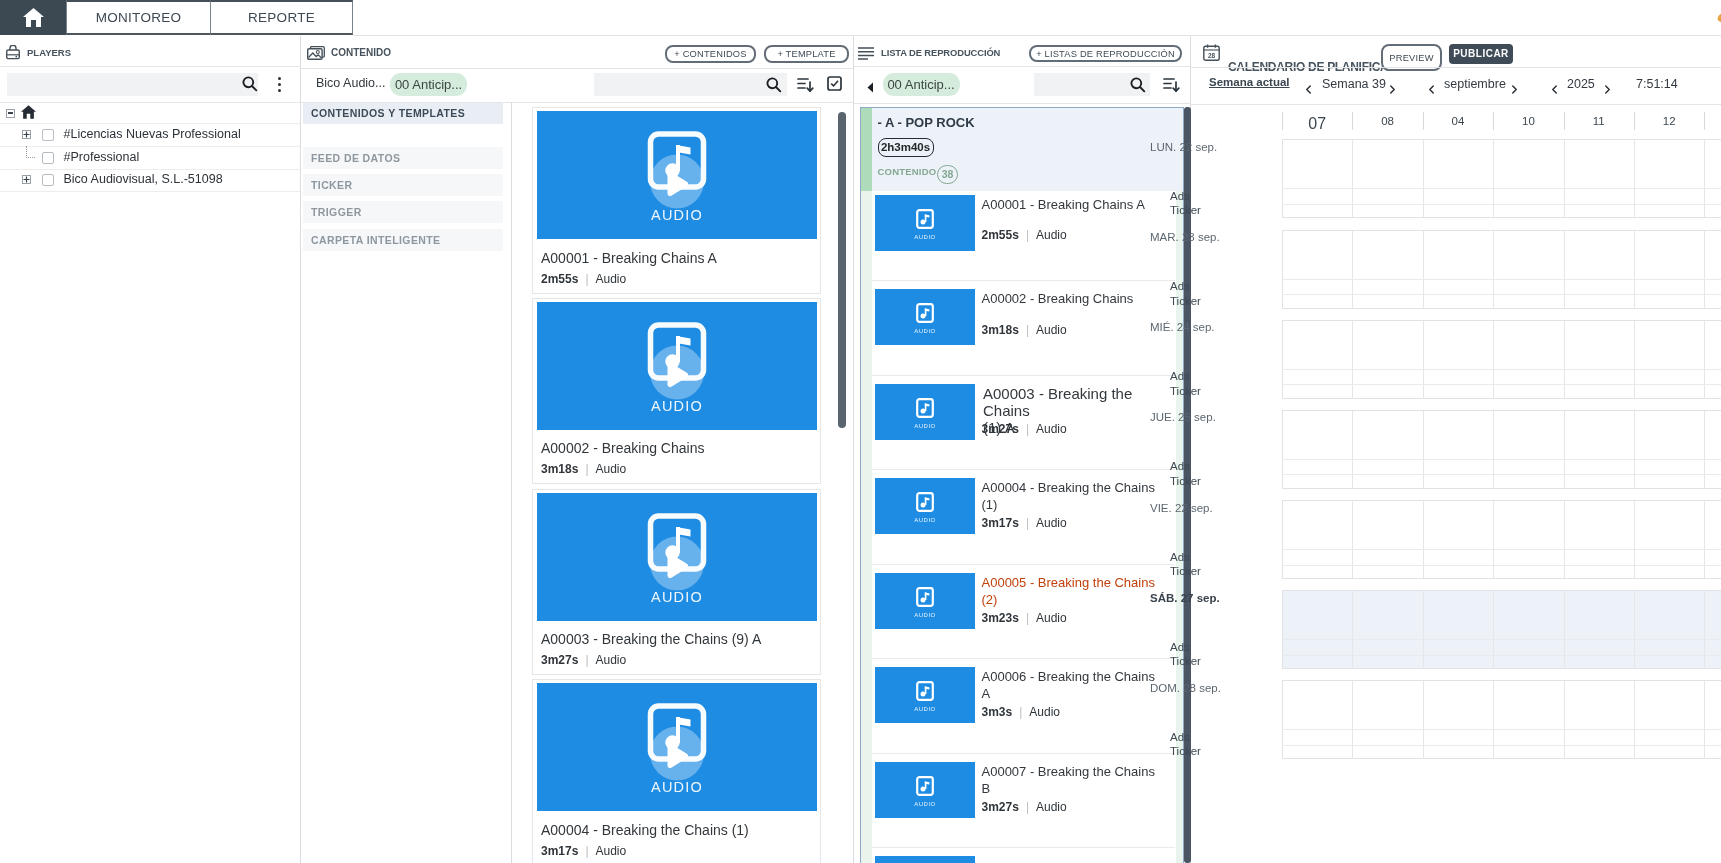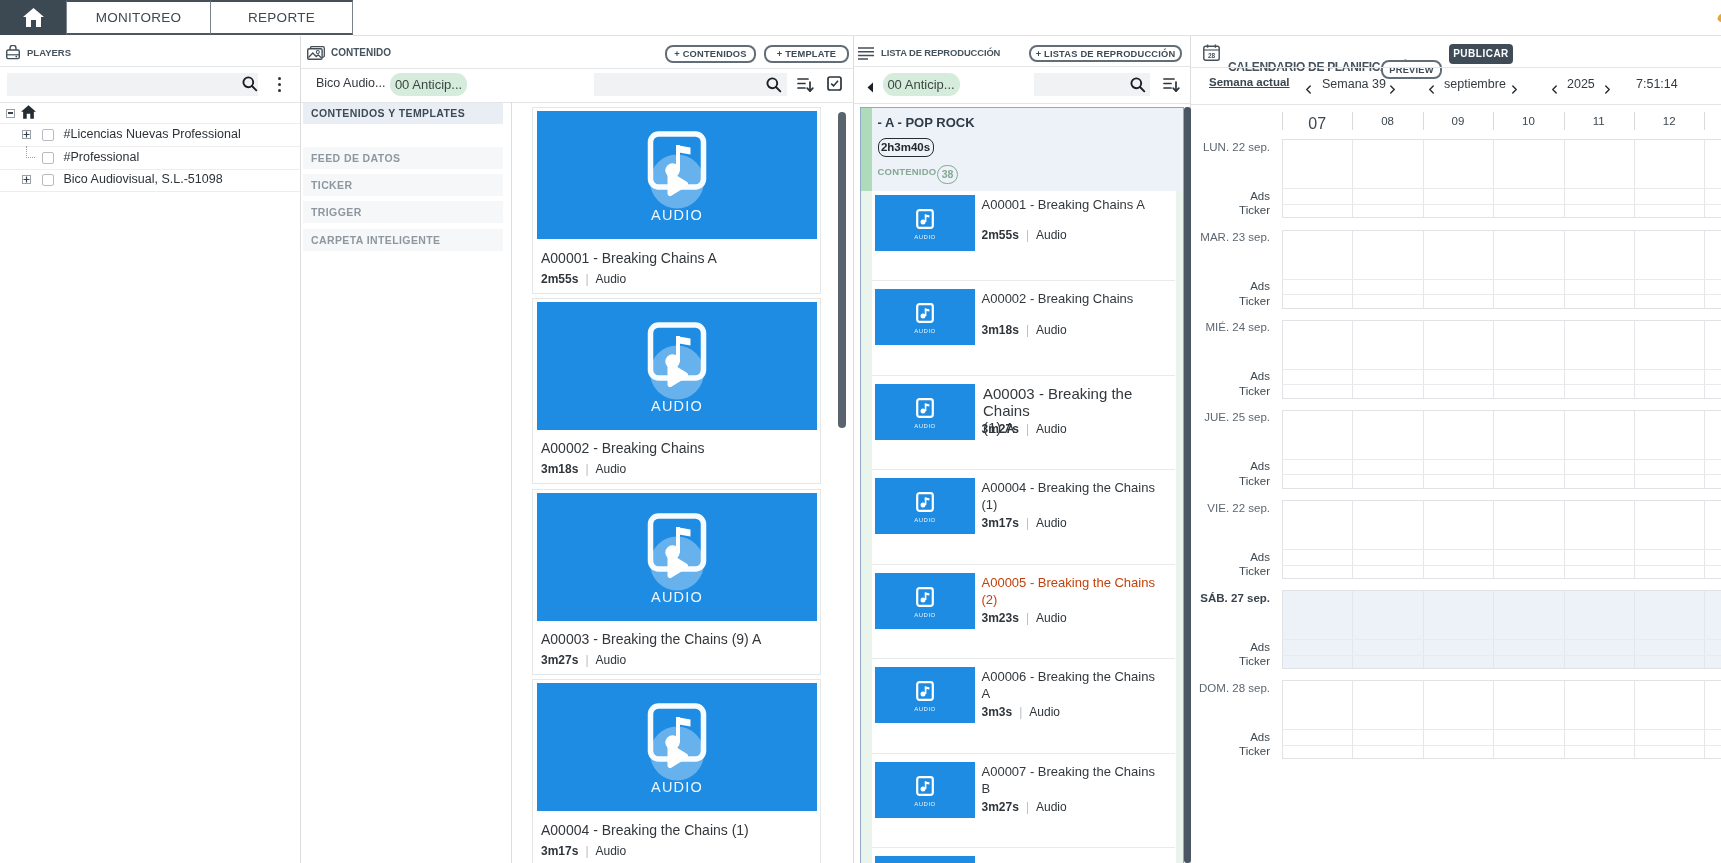--- a/index.html
+++ b/index.html
@@ -1,31 +1,31 @@
 <!DOCTYPE html>
 <html><head><meta charset="utf-8">
 <style>
 *{margin:0;padding:0;box-sizing:border-box}
 html,body{width:1721px;height:863px;overflow:hidden;background:#fff;
   font-family:"Liberation Sans",sans-serif;position:relative}
 .hl{position:absolute;height:1px;background:#e3e5e7}
 .vl{position:absolute;width:1px;background:#dadcde}
 .ph{position:absolute;font-size:10px;font-weight:bold;color:#46525c;letter-spacing:0;white-space:nowrap}
-.obtn{position:absolute;border:2px solid #626d77;border-radius:8px;font-size:9.3px;font-weight:bold;
+.obtn{position:absolute;border:2px solid #626d77;border-radius:8px;font-size:9.3px;font-weight:normal;
   color:#3e4a54;display:flex;align-items:center;justify-content:center;letter-spacing:.2px;background:#fff;white-space:nowrap}
 .chip{position:absolute;background:#d5ecdc;border-radius:11px;font-size:13px;color:#3d4742;
   display:flex;align-items:center;justify-content:center;white-space:nowrap}
 .sbox{position:absolute;background:#f1f2f3}
 .menuitem{position:absolute;left:303px;width:200px;height:22px;background:#f6f7f8;color:#8e979f;
   font-size:10.5px;font-weight:bold;letter-spacing:.4px;display:flex;align-items:center;padding-left:8px;white-space:nowrap}
 .cardT{position:absolute;font-size:14px;color:#32373c;white-space:nowrap}
 .meta{position:absolute;font-size:12px;color:#2f353a;white-space:nowrap}
 .meta b{font-weight:bold}
 .meta span.sep{color:#b9bec3;padding:0 7px;font-weight:normal}
-.dlab{position:absolute;font-size:11.5px;color:#5c666f;text-align:right;white-space:nowrap}
+.dlab{position:absolute;font-size:11.5px;color:#5c666f;text-align:left;white-space:nowrap}
 </style></head><body>
 
 <svg width="0" height="0" style="position:absolute">
 <defs>
 <g id="bigaudio">
   <circle cx="60" cy="70.5" r="27" fill="rgba(255,255,255,0.32)"></circle>
   <rect x="33.5" y="23" width="53" height="53" rx="8" fill="none" stroke="rgba(255,255,255,0.96)" stroke-width="5.5"></rect>
   <circle cx="55.5" cy="59.5" r="7.2" fill="#fff"></circle>
   <rect x="59" y="34" width="4" height="26" fill="#fff"></rect>
   <path d="M59 34 L73.5 36.5 L73.5 43.5 L59 41 Z" fill="#fff"></path>
@@ -265,21 +265,21 @@
 <div class="hl" style="left:872px;top:847.3px;width:303px;background:#e8eaec"></div>
 <div style="position:absolute;left:875px;top:856.3px;width:100px;height:56px;background:#1f8ce3;display:flex;flex-direction:column;align-items:center;justify-content:center"></div>
 <div style="position:absolute;left:1184px;top:107px;width:7px;height:756px;background:#4a5663;border-radius:3px"></div>
 <div style="position:absolute;left:1203px;top:44px;width:17px;height:17px"><svg width="17" height="17" viewBox="0 0 17 17">
 <rect x="0.8" y="2.3" width="15.4" height="13.9" rx="1.8" fill="none" stroke="#454f58" stroke-width="1.4"></rect>
 <path d="M4.6 0.5 V3.8 M12.4 0.5 V3.8" stroke="#454f58" stroke-width="1.4"></path>
 <path d="M0.8 6 H16.2" stroke="#454f58" stroke-width="1.1"></path>
 <text x="8.5" y="14" text-anchor="middle" font-size="6.5" font-weight="bold" fill="#454f58" font-family="Liberation Sans">28</text>
 </svg></div>
 <div class="ph" style="left:1228px;top:60px;font-size:12px;letter-spacing:-0.3px">CALENDARIO DE PLANIFICACIÓN</div>
-<div class="obtn" style="left:1381px;top:60px;width:61px;height:19px">PREVIEW</div>
+<div class="obtn" style="left:1381px;top:44px;width:61px;height:27px">PREVIEW</div>
 <div style="position:absolute;left:1449px;top:44px;width:64px;height:19.5px;background:#3f4b57;border-radius:4px;display:flex;align-items:center;justify-content:center;font-size:10px;font-weight:bold;letter-spacing:.5px;color:#fff">PUBLICAR</div>
 <div class="hl" style="left:1191px;top:67px;width:530px"></div>
 <div style="position:absolute;left:1209px;top:76px;font-size:11.5px;font-weight:bold;color:#3a4650;text-decoration:underline;white-space:nowrap">Semana actual</div>
 <div style="position:absolute;left:1305px;top:80px;width:7px;height:9px"><svg width="7" height="9" viewBox="0 0 8 10">
       <path d="M6 1 L2 5 L6 9" fill="none" stroke="#232a31" stroke-width="1.6" stroke-linecap="round" stroke-linejoin="round"></path>
     </svg></div>
 <div style="position:absolute;left:1322px;top:76.5px;font-size:12.5px;color:#333a41;white-space:nowrap">Semana 39</div>
 <div style="position:absolute;left:1389px;top:80px;width:7px;height:9px"><svg width="7" height="9" viewBox="0 0 8 10">
       <path d="M2 1 L6 5 L2 9" fill="none" stroke="#232a31" stroke-width="1.6" stroke-linecap="round" stroke-linejoin="round"></path>
     </svg></div>
@@ -294,21 +294,21 @@
       <path d="M6 1 L2 5 L6 9" fill="none" stroke="#232a31" stroke-width="1.6" stroke-linecap="round" stroke-linejoin="round"></path>
     </svg></div>
 <div style="position:absolute;left:1567px;top:76.5px;font-size:12.5px;color:#333a41;white-space:nowrap">2025</div>
 <div style="position:absolute;left:1604px;top:80px;width:7px;height:9px"><svg width="7" height="9" viewBox="0 0 8 10">
       <path d="M2 1 L6 5 L2 9" fill="none" stroke="#232a31" stroke-width="1.6" stroke-linecap="round" stroke-linejoin="round"></path>
     </svg></div>
 <div style="position:absolute;left:1636px;top:76.5px;font-size:12.5px;color:#333a41;white-space:nowrap">7:51:14</div>
 <div class="hl" style="left:1191px;top:103.5px;width:530px"></div>
 <div style="position:absolute;left:1302.2px;top:114.5px;width:30px;text-align:center;font-size:16px;color:#3c4750">07</div>
 <div style="position:absolute;left:1372.6000000000001px;top:114.5px;width:30px;text-align:center;font-size:11.5px;color:#3c4750">08</div>
-<div style="position:absolute;left:1443.0px;top:114.5px;width:30px;text-align:center;font-size:11.5px;color:#3c4750">09</div>
+<div style="position:absolute;left:1443.0px;top:114.5px;width:30px;text-align:center;font-size:11.5px;color:#3c4750">04</div>
 <div style="position:absolute;left:1513.4px;top:114.5px;width:30px;text-align:center;font-size:11.5px;color:#3c4750">10</div>
 <div style="position:absolute;left:1583.8px;top:114.5px;width:30px;text-align:center;font-size:11.5px;color:#3c4750">11</div>
 <div style="position:absolute;left:1654.2px;top:114.5px;width:30px;text-align:center;font-size:11.5px;color:#3c4750">12</div>
 <div class="vl" style="left:1282.0px;top:111.5px;height:18px;background:#d7d9db"></div>
 <div class="vl" style="left:1352.4px;top:111.5px;height:18px;background:#d7d9db"></div>
 <div class="vl" style="left:1422.8px;top:111.5px;height:18px;background:#d7d9db"></div>
 <div class="vl" style="left:1493.2px;top:111.5px;height:18px;background:#d7d9db"></div>
 <div class="vl" style="left:1563.6px;top:111.5px;height:18px;background:#d7d9db"></div>
 <div class="vl" style="left:1634.0px;top:111.5px;height:18px;background:#d7d9db"></div>
 <div class="vl" style="left:1704.4px;top:111.5px;height:18px;background:#d7d9db"></div>

